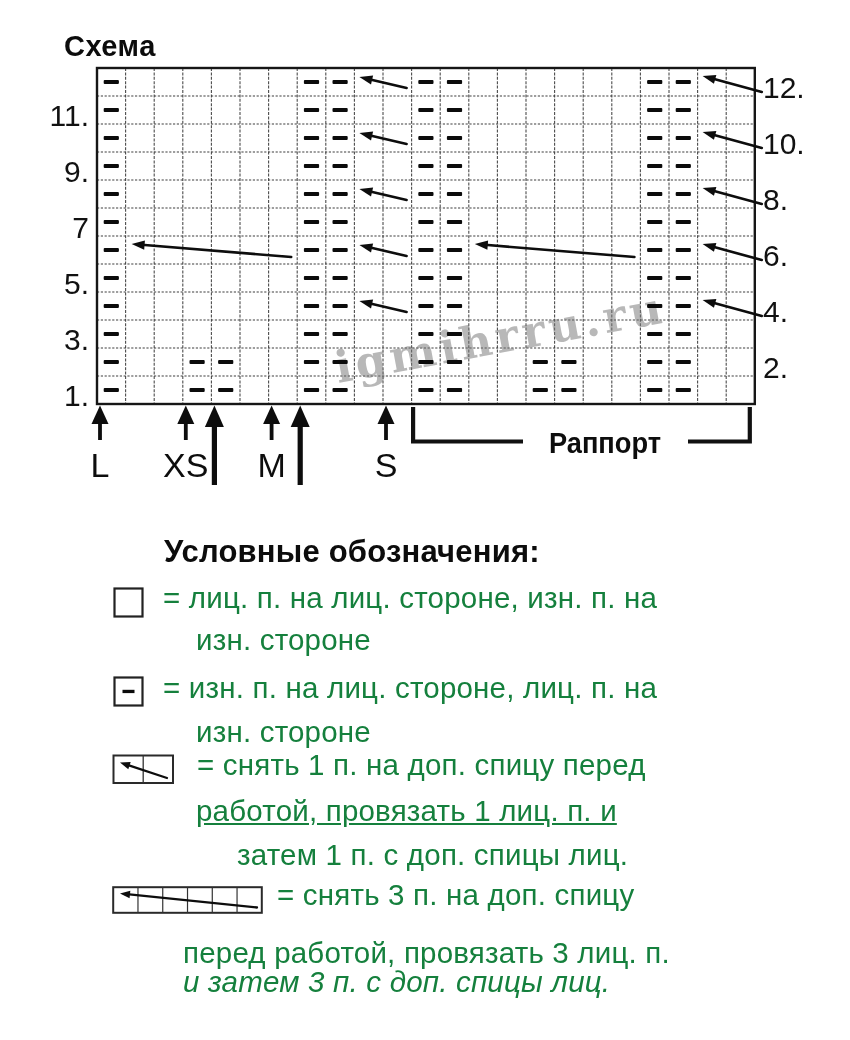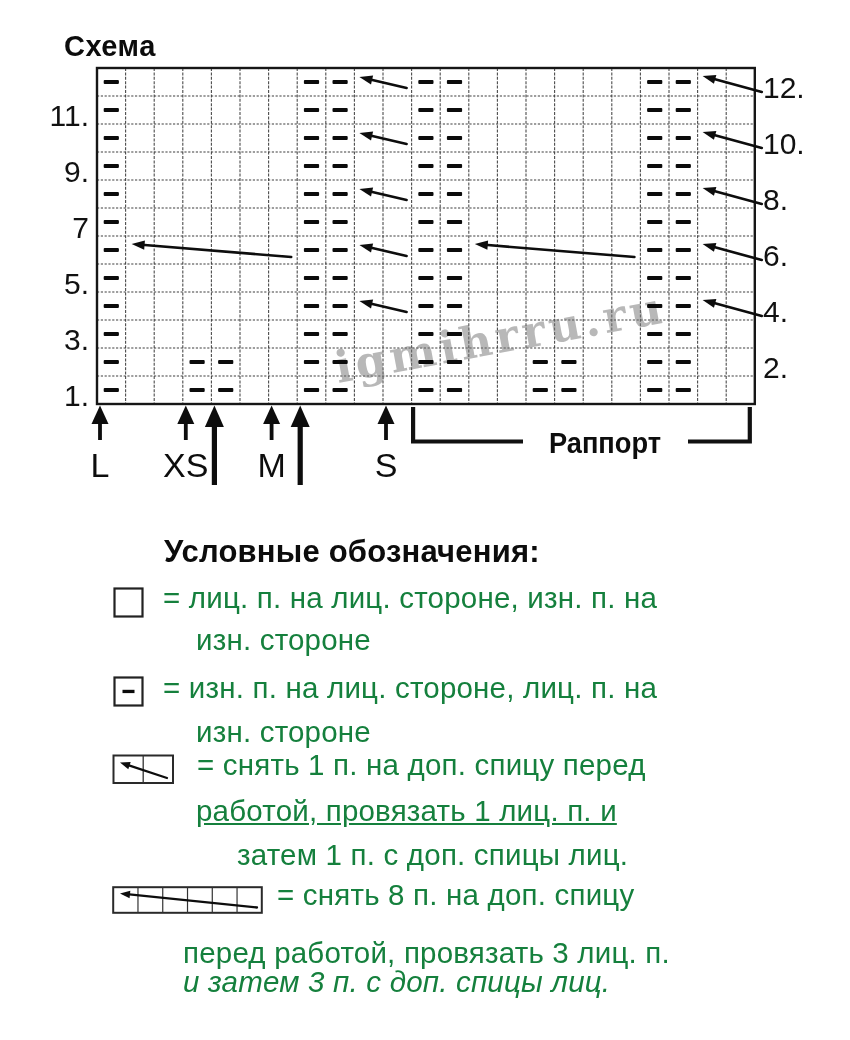--- a/index.html
+++ b/index.html
@@ -277,17 +277,17 @@
         <line x1="25.97" y1="1.2" x2="25.97" y2="26.8" stroke="#333" stroke-width="1.2"></line>
         <line x1="50.74" y1="1.2" x2="50.74" y2="26.8" stroke="#333" stroke-width="1.2"></line>
         <line x1="75.51" y1="1.2" x2="75.51" y2="26.8" stroke="#333" stroke-width="1.2"></line>
         <line x1="100.28" y1="1.2" x2="100.28" y2="26.8" stroke="#333" stroke-width="1.2"></line>
         <line x1="125.05" y1="1.2" x2="125.05" y2="26.8" stroke="#333" stroke-width="1.2"></line>
         <g>
           <line x1="14.963734160753113" y1="8.21162246898207" x2="145" y2="21.5" stroke="#0d0d0d" stroke-width="2.3" stroke-linecap="round"></line>
           <polygon points="8,7.5 17.56188231791418,12.296916357240361 18.334500998523286,4.736290696994123" fill="#0d0d0d"></polygon>
         </g>
       </svg>
-      <div class="ltext" style="left: 277px; top: 878px;">= снять 8 п. на доп. спицу</div>
+      <div class="ltext" style="left: 277px; top: 878px;">= снять 3 п. на доп. спицу</div>
       <div class="ltext" style="left: 183px; top: 892px; margin-top: 44px;">перед работой, провязать 3 лиц. п.</div>
       <div class="ltext" style="left: 183px; top: 965px; font-style: italic;">и затем 3 п. с доп. спицы лиц.</div>
     </div>
 </div>
 
 </body></html>

